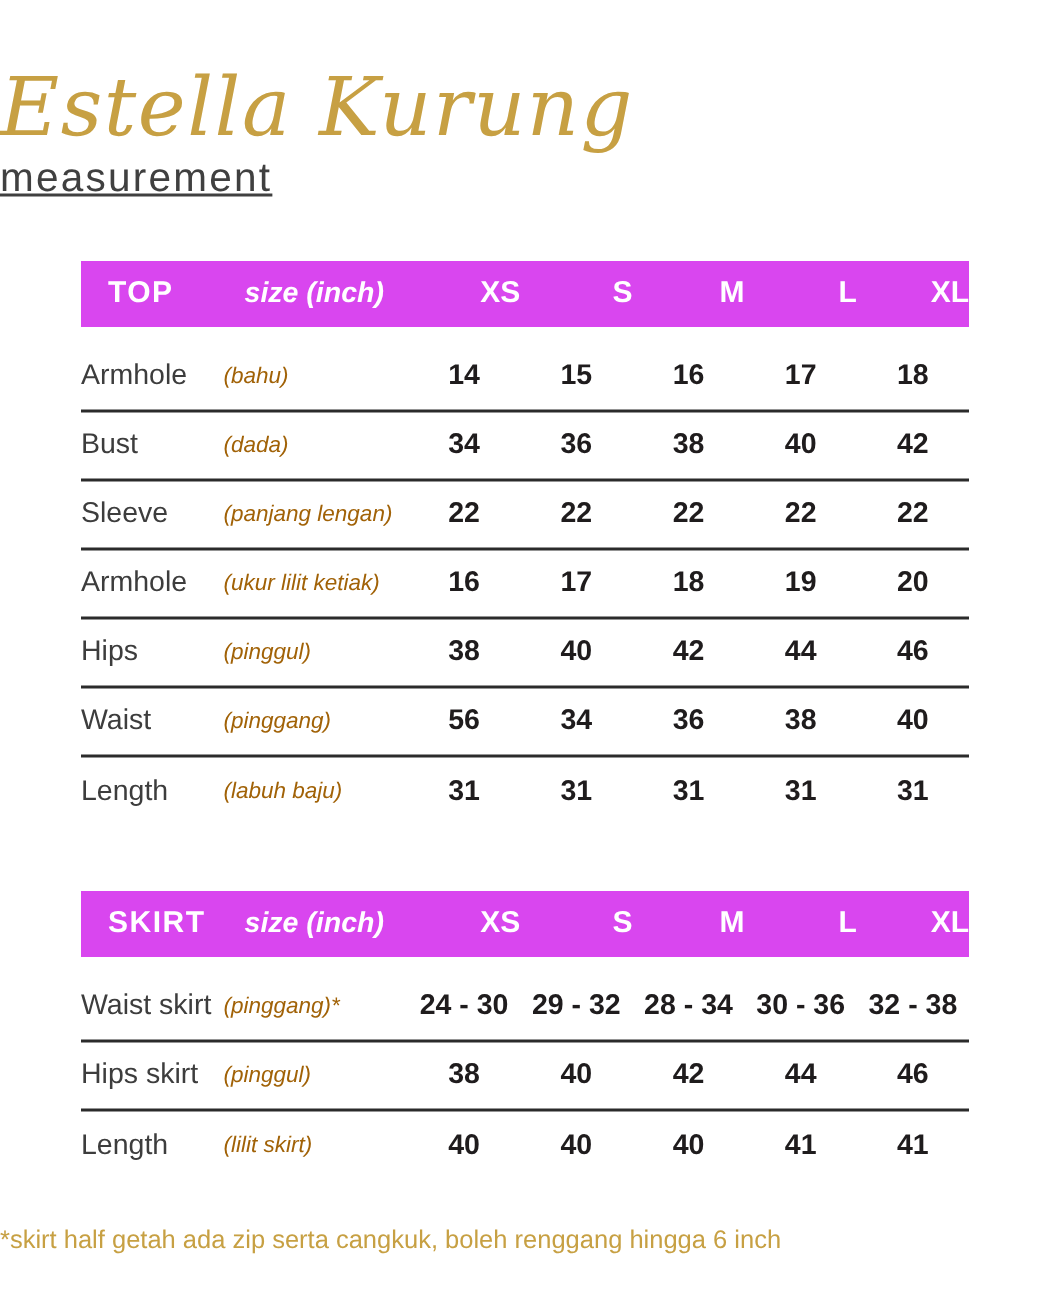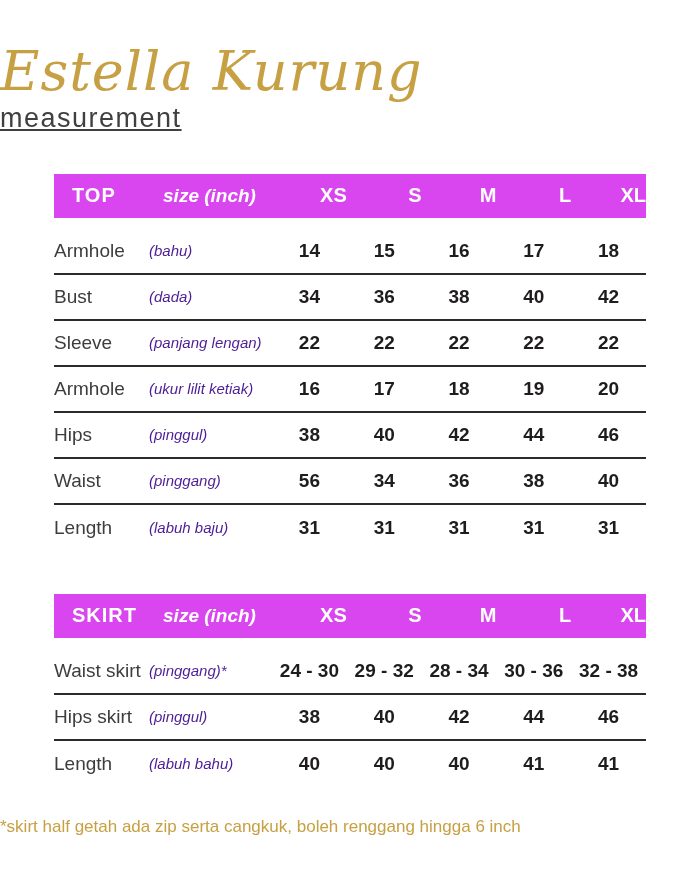--- a/index.html
+++ b/index.html
@@ -72,21 +72,21 @@
     border-bottom: 2px solid #2b2b2b;
   }
   .trow:last-child { border-bottom: none; }
   .cell.label {
     font-size: 19px;
     color: #3d3d3d;
   }
   .cell.malay {
     font-size: 15px;
     font-style: italic;
-    color: #4c1d95;
+    color: #a16207;
     padding-left: 2px;
   }
   .cell.value {
     font-size: 19px;
     font-weight: bold;
     color: #1f1c1d;
     text-align: center;
     white-space: nowrap;
   }
 
@@ -209,21 +209,21 @@
     <div class="cell label">Hips skirt</div>
     <div class="cell malay">(pinggul)</div>
   <div class="cell value">38</div>
           <div class="cell value">40</div>
           <div class="cell value">42</div>
           <div class="cell value">44</div>
           <div class="cell value">46</div>
         </div>
         <div class="trow grid7">
     <div class="cell label">Length</div>
-    <div class="cell malay">(labuh bahu)</div>
+    <div class="cell malay">(lilit skirt)</div>
   <div class="cell value">40</div>
           <div class="cell value">40</div>
           <div class="cell value">40</div>
           <div class="cell value">41</div>
           <div class="cell value">41</div>
         </div>
       </div>
   </div>
 
   <div class="footnote">*skirt half getah ada zip serta cangkuk, boleh renggang hingga 6 inch</div>

